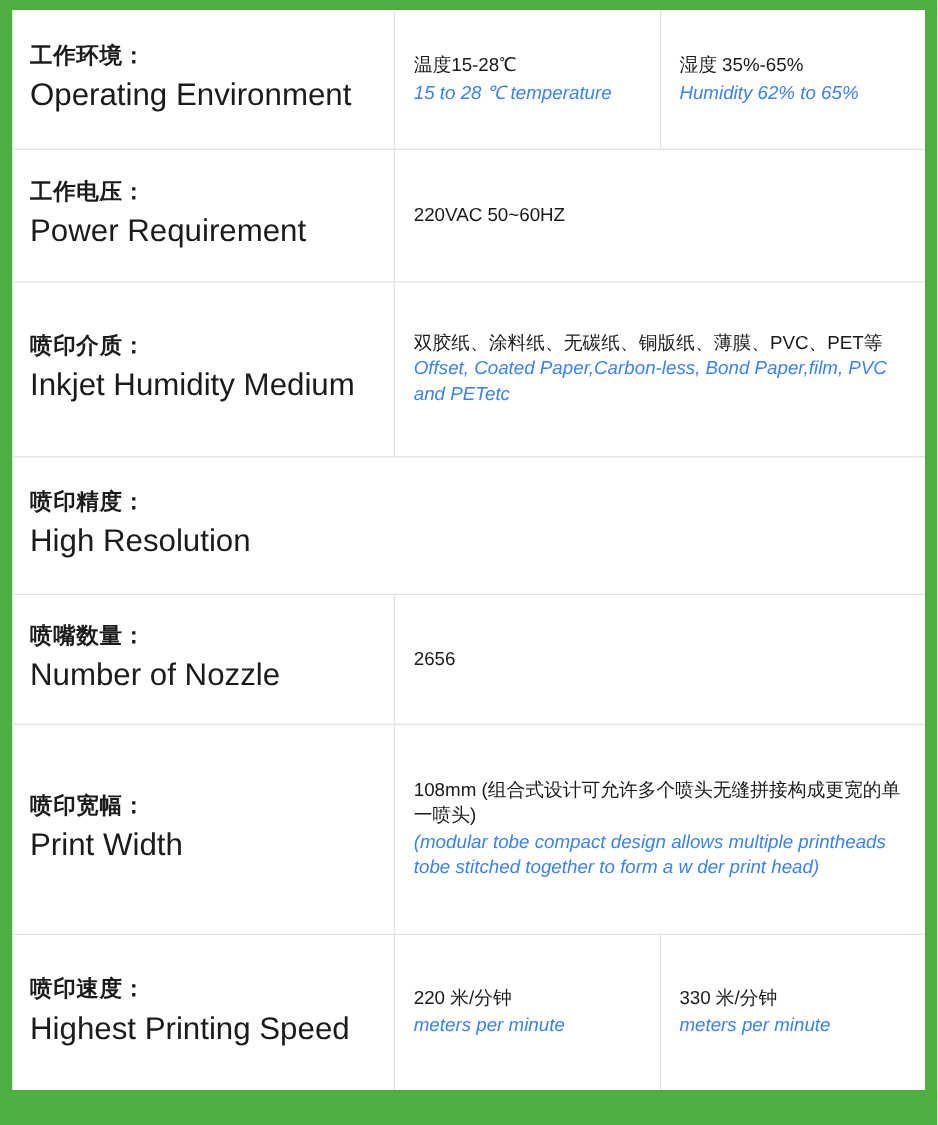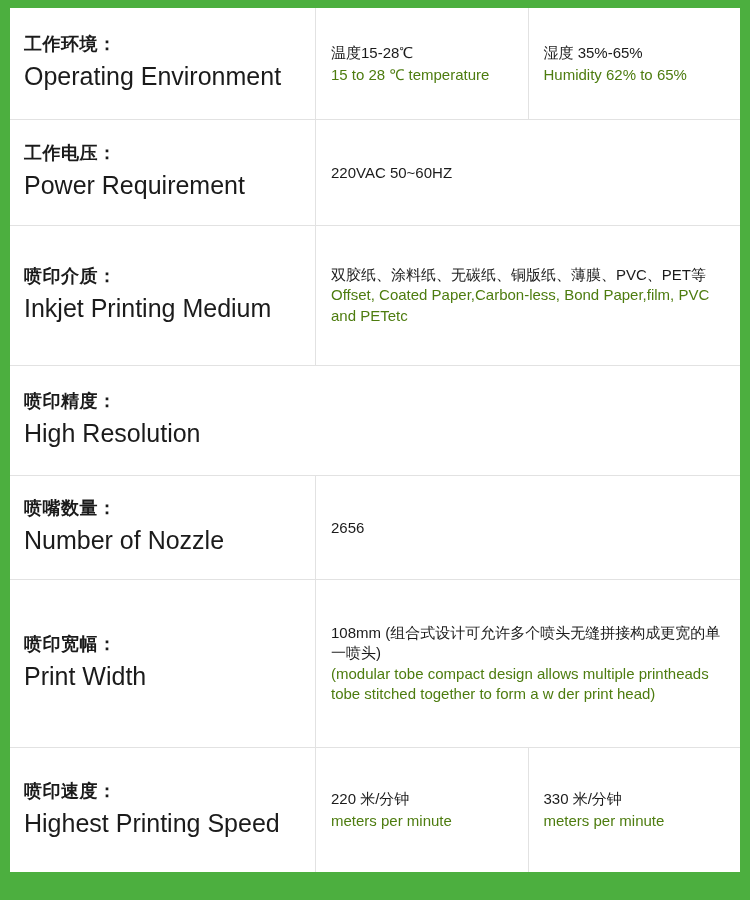--- a/index.html
+++ b/index.html
@@ -100,22 +100,23 @@
     line-height: 1.5;
     font-weight: 400;
   }
   .zh-val {
     font-size: 15px;
     color: #1b1b1b;
     line-height: 1.45;
   }
   .en-val {
     font-size: 15px;
-    color: #4d7c0f;
+    color: #3b82f6;
     line-height: 1.45;
+    font-style: italic;
   }
   .tight { line-height: 1.35; }
   .row-env { height: 112px; }
   .row-power { height: 106px; }
   .row-medium { height: 140px; }
   .row-res { height: 110px; }
   .row-nozzle { height: 104px; }
   .row-width { height: 168px; }
   .row-speed { height: 124px; }
 </style>
@@ -154,21 +155,21 @@
         <div class="en-label">Power Requirement</div>
       </div>
       <div class="cell-value">
         <div class="zh-val">220VAC 50~60HZ</div>
       </div>
     </div>
 
     <div class="row row-medium">
       <div class="cell-label">
         <div class="zh-label">喷印介质：</div>
-        <div class="en-label">Inkjet Printing Medium</div>
+        <div class="en-label">Inkjet Humidity Medium</div>
       </div>
       <div class="cell-value">
         <div class="zh-val tight">双胶纸、涂料纸、无碳纸、铜版纸、薄膜、PVC、PET等</div>
         <div class="en-val tight">Offset, Coated Paper,Carbon-less, Bond Paper,film, PVC and PETetc</div>
       </div>
     </div>
 
     <div class="row row-res">
       <div class="cell-label">
         <div class="zh-label">喷印精度：</div>

